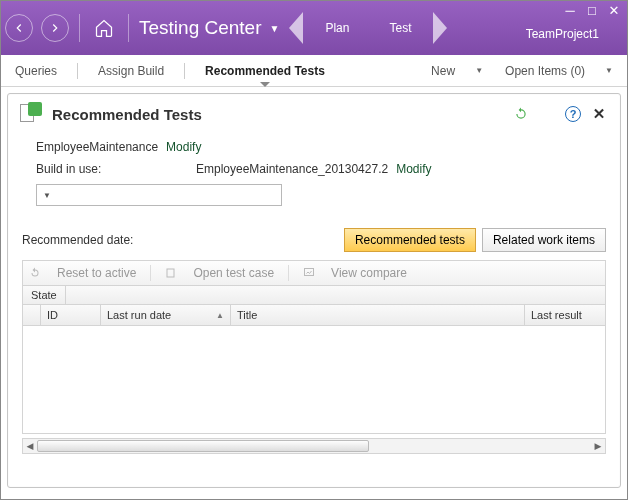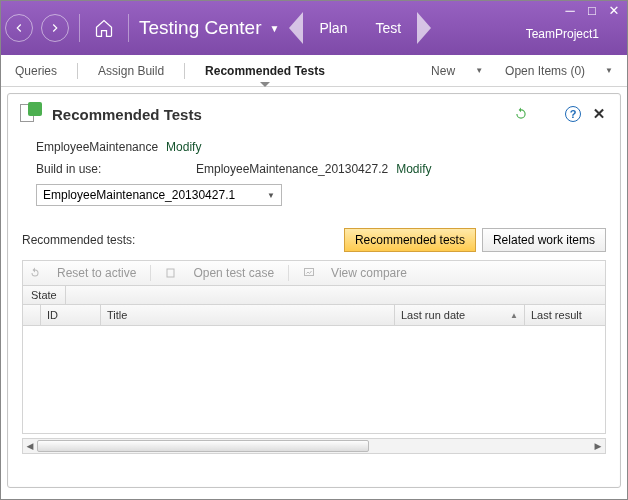--- a/index.html
+++ b/index.html
@@ -78,22 +78,22 @@
 .big-arrow {
   width: 0; height: 0;
   border-top: 16px solid transparent;
   border-bottom: 16px solid transparent;
   margin: 0 2px;
 }
 .big-arrow.left { border-right: 14px solid rgba(255,255,255,0.65); }
 .big-arrow.right { border-left: 14px solid rgba(255,255,255,0.65); }
 .titlebar-link {
   color: #fff;
-  font-size: 14px;
-  margin: 0 14px;
+  font-size: 12px;
+  margin: 0 20px;
   cursor: pointer;
 }
 .team-project {
   position: absolute;
   right: 28px;
   bottom: 14px;
   color: #fff;
   font-size: 12px;
 }
 .tabbar {
@@ -430,28 +430,27 @@
       <span class="filter-value">EmployeeMaintenance</span>
       <span class="link">Modify</span>
     </div>
     <div class="filter-row">
       <span class="filter-label">Build in use:</span>
       <span class="filter-value">EmployeeMaintenance_20130427.2</span>
       <span class="link">Modify</span>
     </div>
     <div class="filter-row">
       <div class="combo">
-        <span>EmployeeMaintenance_20130427.1</span>
         <span class="caret">▼</span>
       </div>
     </div>
   </div>
 
   <div class="section-row">
-    <span class="section-label">Recommended tests:</span>
+    <span class="section-label">Recommended date:</span>
     <span class="spacer"></span>
     <button class="btn active">Recommended tests</button>
     <button class="btn">Related work items</button>
   </div>
 
   <div class="toolbar">
     <span class="tb-item">
       <svg width="12" height="12" viewBox="0 0 24 24" fill="#bbb">
           <path d="M12 5V1L7 6l5 5V7a5 5 0 11-5 5H5a7 7 0 107-7z"></path>
         </svg>
@@ -474,25 +473,25 @@
     </span>
   </div>
 
   <div class="state-row">
     <span class="state-cell">State</span>
   </div>
 
   <div class="grid-header">
     <div class="col handle"></div>
     <div class="col id">ID</div>
-    <div class="col title">Title</div>
     <div class="col lastrun">
       <span>Last run date</span>
       <span class="sort-caret">▲</span>
     </div>
+    <div class="col title">Title</div>
     <div class="col lastresult">Last result</div>
   </div>
 
   <div class="grid-body"></div>
 
   <div class="hscroll">
     <span class="arrow">◀</span>
     <div class="track">
       <div class="thumb"></div>
     </div>

